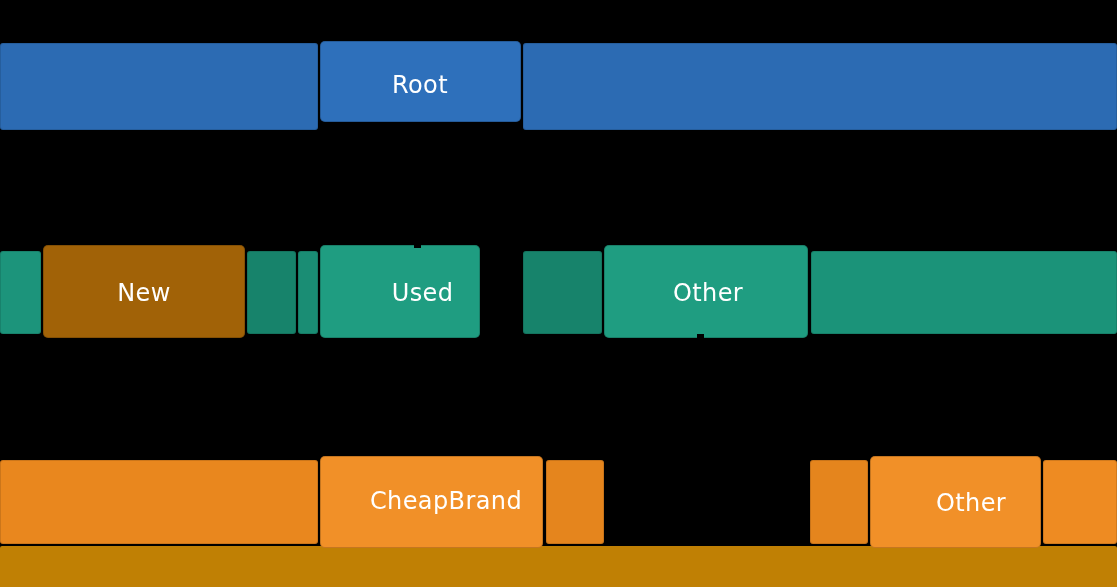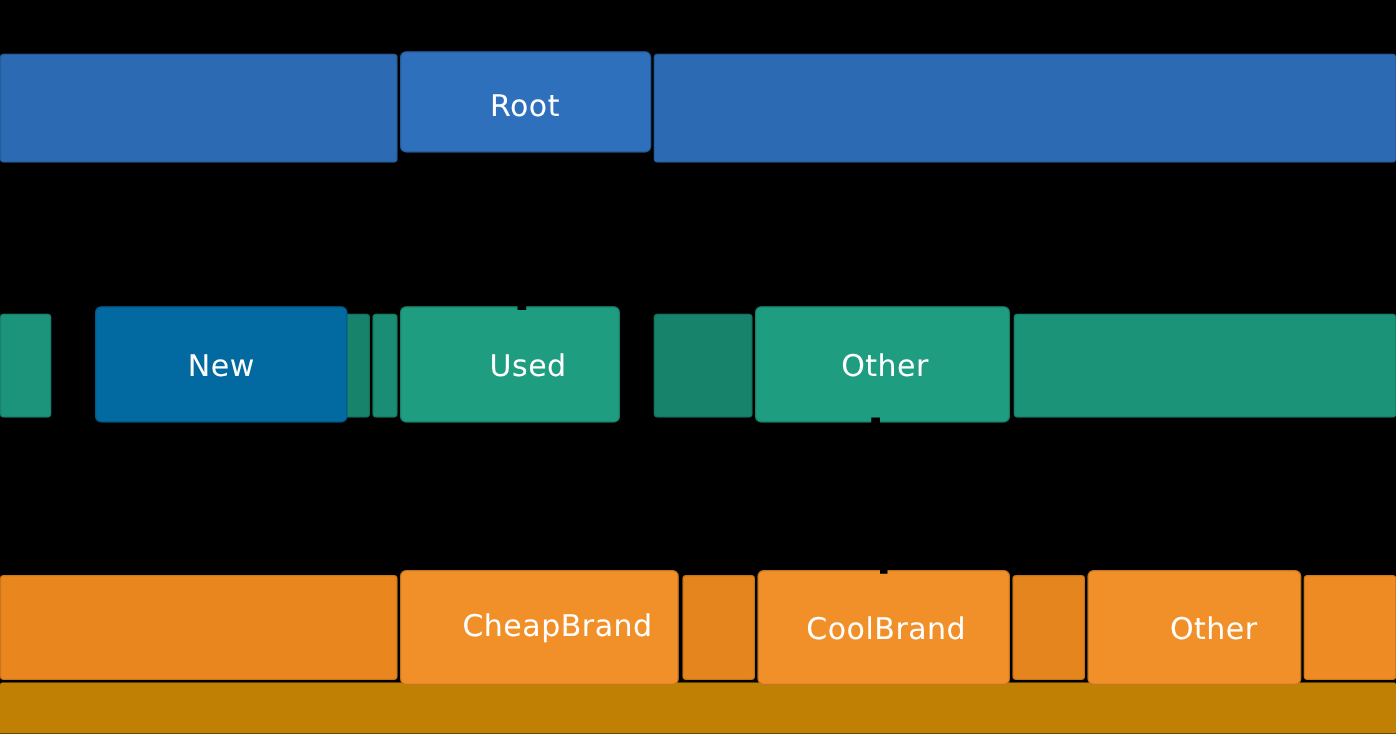--- a/index.html
+++ b/index.html
@@ -64,43 +64,40 @@
 <div id="stage" style="background: rgb(0, 0, 0);">
     <div class="row-layer">
       <div class="seg band" style="left: 0px; width: 317.5px; top: 43px; height: 86.5px; background: rgb(44, 107, 179);"></div>
       <div class="seg node" style="left: 319.5px; width: 201px; top: 41px; height: 81px; background: rgb(46, 112, 187);">
         <span class="node-label" style="left: 100.5px; top: 44px;">Root</span>
       </div>
       <div class="seg band" style="left: 523px; width: 594px; top: 43px; height: 86.5px; background: rgb(44, 107, 179);"></div>
     </div>
     <div class="row-layer">
       <div class="seg filler" style="left: 0px; width: 40.5px; top: 250.5px; height: 83px; background: rgb(28, 148, 123);"></div>
-      <div class="seg node" style="left: 42.5px; width: 202px; top: 244.5px; height: 93.5px; background: #0369a1; margin-left: 33px;">
+      <div class="seg node" style="left: 42.5px; width: 202px; top: 244.5px; height: 93.5px; background: #a16207;">
         <span class="node-label" style="left: 101.5px; top: 48px;">New</span>
       </div>
       <div class="seg filler" style="left: 247px; width: 48.5px; top: 250.5px; height: 83px; background: rgb(23, 131, 107);"></div>
       <div class="seg filler" style="left: 297.5px; width: 20px; top: 250.5px; height: 83px; background: rgb(26, 141, 116);"></div>
-      <div class="seg node" style="left: 319.5px; width: 176px; top: 244.5px; height: 93.5px; background: rgb(31, 157, 129);">
+      <div class="seg node" style="left: 319.5px; width: 160px; top: 244.5px; height: 93.5px; background: rgb(31, 157, 129);">
         <span class="node-label" style="left: 103px; top: 48.5px;">Used</span>
       </div>
       <div class="seg filler" style="left: 523px; width: 78.5px; top: 250.5px; height: 83px; background: rgb(23, 131, 107);"></div>
       <div class="seg node" style="left: 603.5px; width: 204.5px; top: 244.5px; height: 93.5px; background: rgb(31, 157, 129);">
         <span class="node-label" style="left: 104.5px; top: 48.5px;">Other</span>
       </div>
       <div class="seg band" style="left: 810.5px; width: 306.5px; top: 250.5px; height: 83px; background: rgb(27, 147, 121);"></div>
     </div>
     <div class="row-layer">
       <div class="seg band" style="left: 0px; width: 317.5px; top: 460px; height: 83.5px; background: rgb(233, 135, 30);"></div>
       <div class="seg node" style="left: 319.5px; width: 223.5px; top: 455.5px; height: 92px; background: rgb(241, 144, 40);">
         <span class="node-label" style="left: 126.5px; top: 45.5px;">CheapBrand</span>
       </div>
       <div class="seg filler" style="left: 545.5px; width: 58px; top: 460px; height: 83.5px; background: rgb(229, 133, 29);"></div>
-      <div class="seg node" style="left: 606px; width: 201.5px; top: 455.5px; height: 92px; background: rgb(241, 144, 40);">
-        <span class="node-label" style="left: 103px; top: 47px;">CoolBrand</span>
-      </div>
       <div class="seg filler" style="left: 810px; width: 57.5px; top: 460px; height: 83.5px; background: rgb(229, 133, 29);"></div>
       <div class="seg node" style="left: 870px; width: 170.5px; top: 455.5px; height: 92px; background: rgb(241, 144, 40);">
         <span class="node-label" style="left: 101px; top: 47.5px;">Other</span>
       </div>
       <div class="seg band" style="left: 1043px; width: 74px; top: 460px; height: 83.5px; background: rgb(238, 139, 34);"></div>
     </div>
     <div class="leaf-strip" style="left: 0px; top: 545.5px; width: 1117px; height: 41.5px; background: rgb(192, 128, 4);"></div>
     <div class="edge-stub" style="left: 416.5px; top: 129.5px; width: 5.5px; height: 7px;"></div>
     <div class="edge-stub" style="left: 414px; top: 240px; width: 6.5px; height: 8px;"></div>
     <div class="edge-stub" style="left: 697px; top: 334px; width: 7px; height: 8.5px;"></div>

